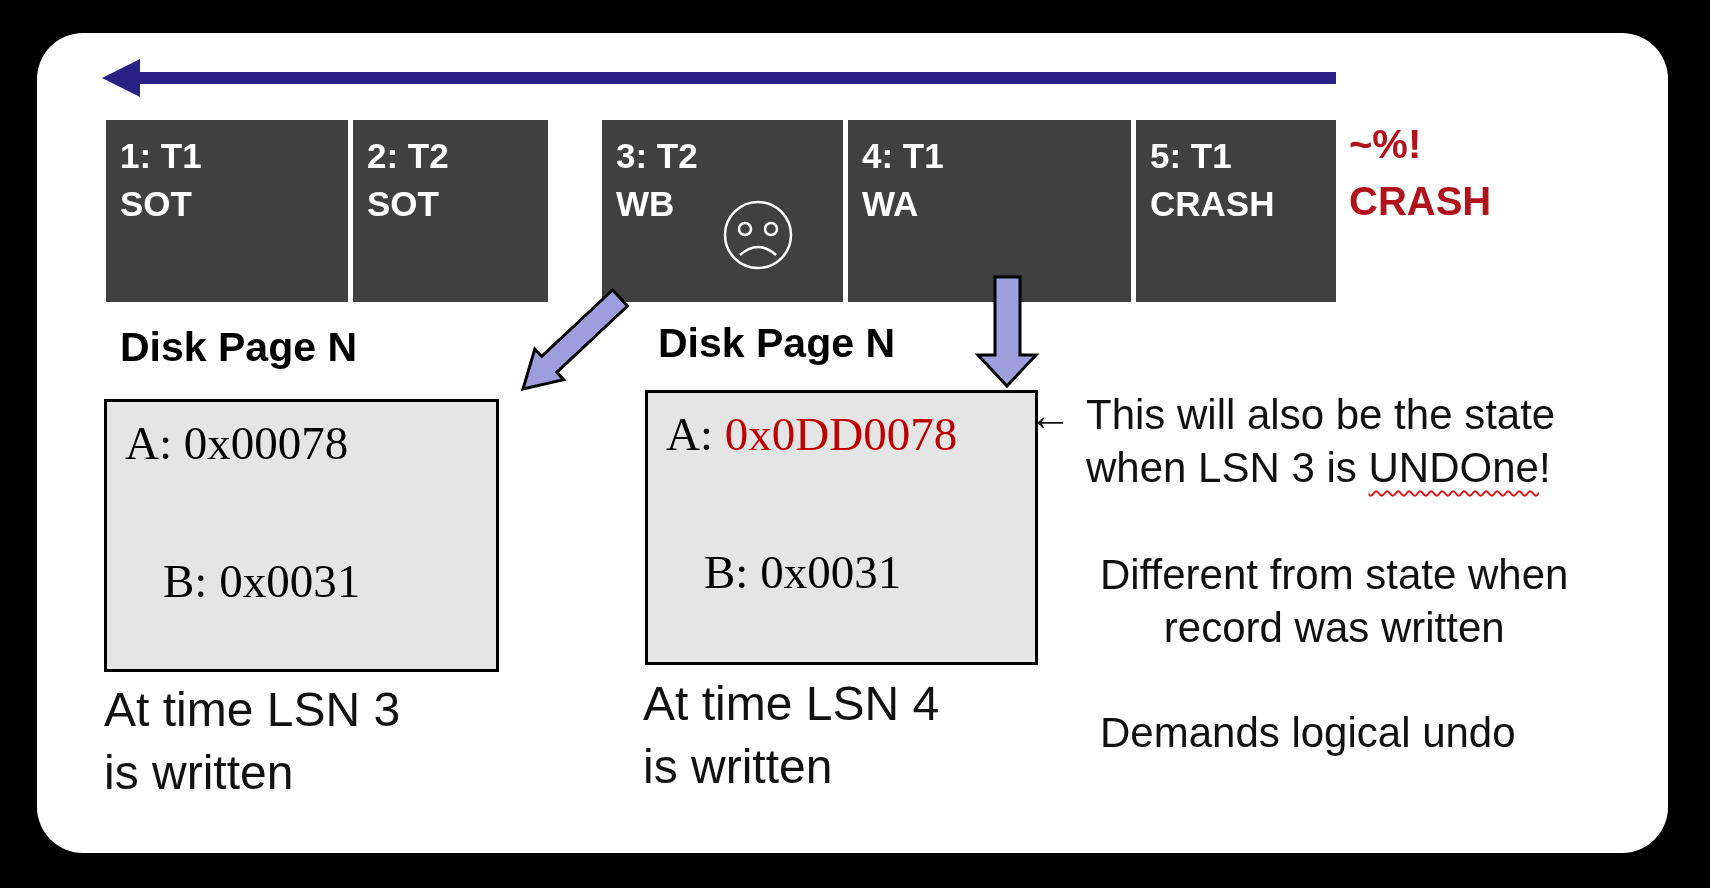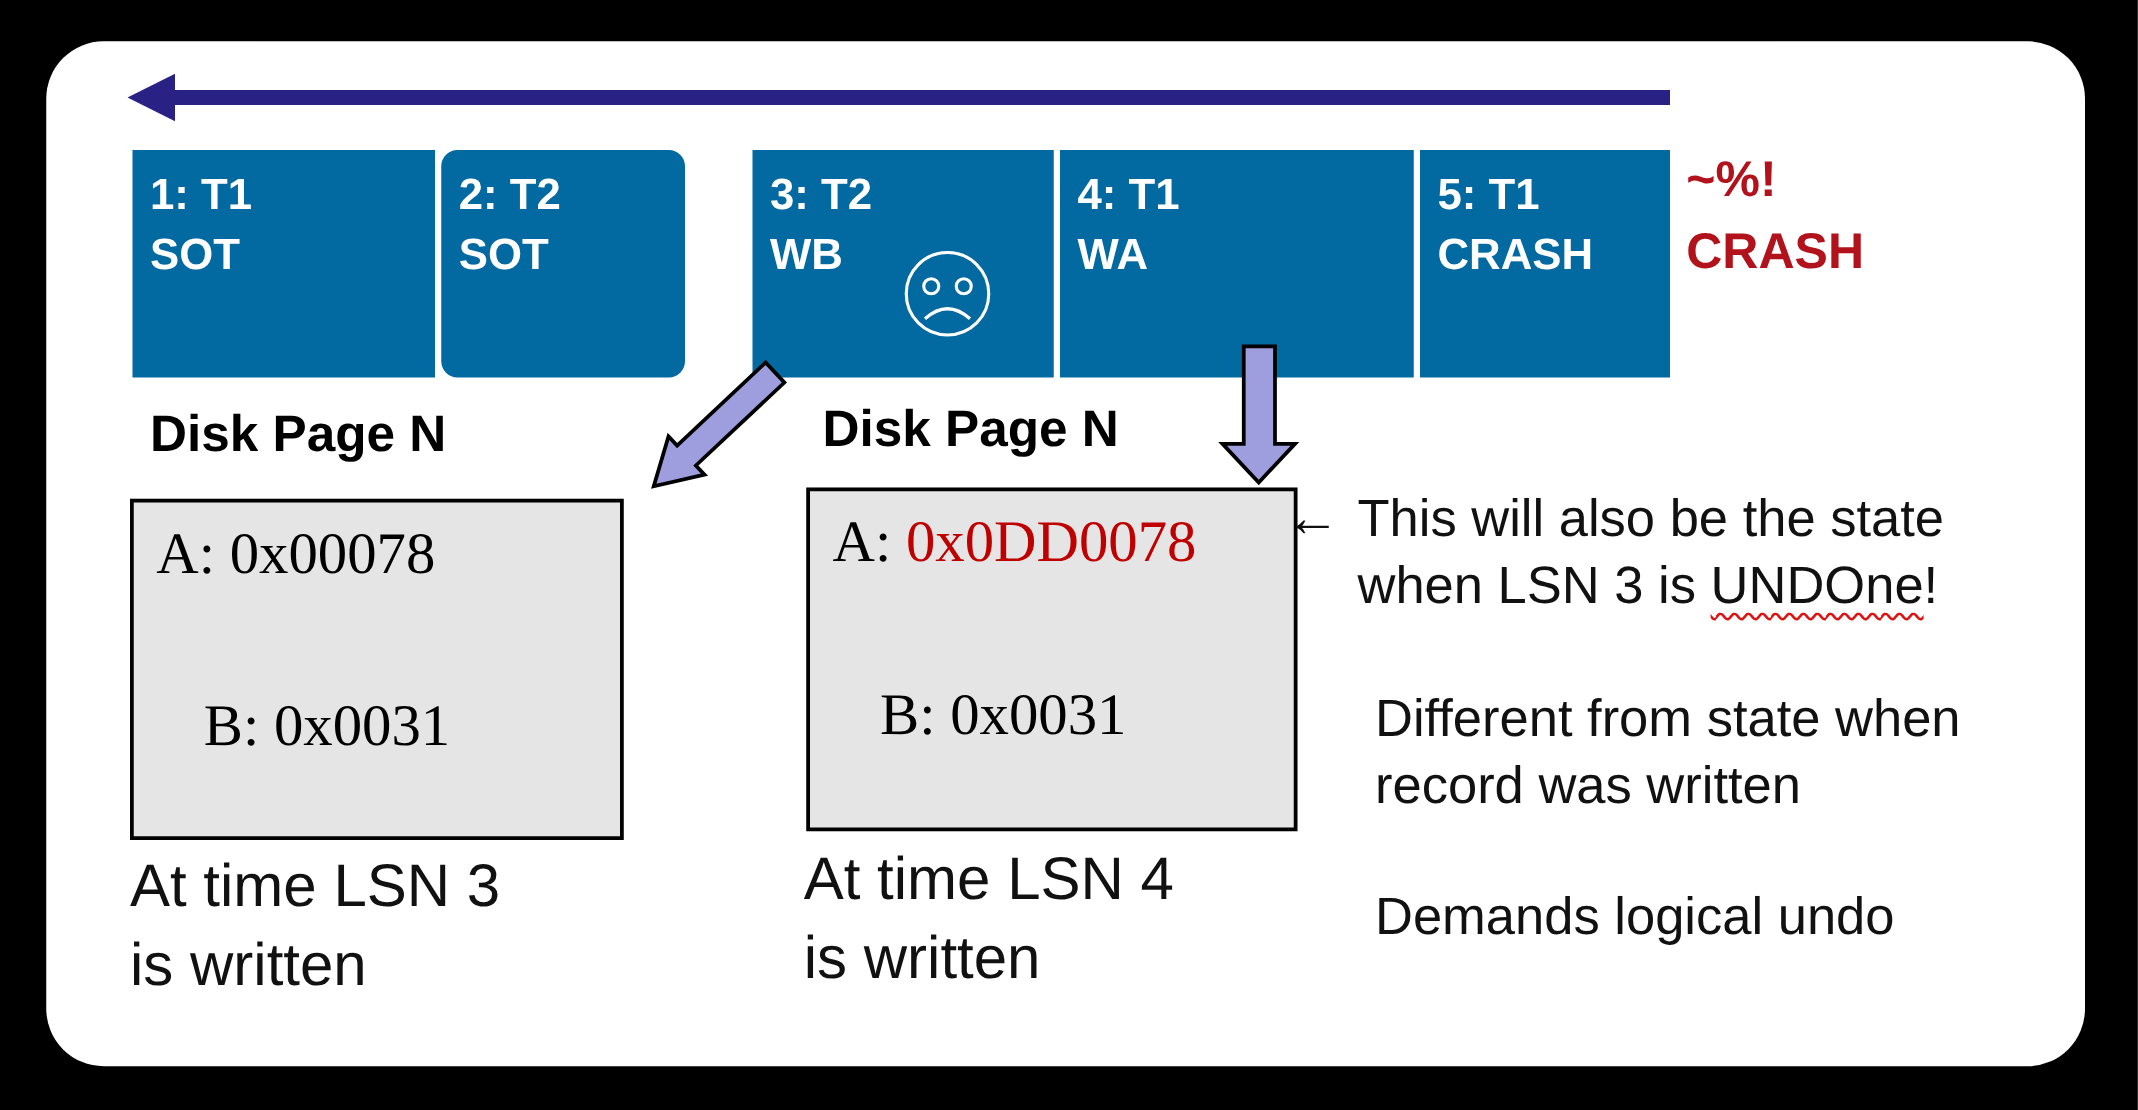--- a/index.html
+++ b/index.html
@@ -3,25 +3,25 @@
 <meta charset="utf-8">
 <style>
   html,body{margin:0;padding:0;background:#000;}
   .stage{position:relative;width:1710px;height:888px;background:#000;overflow:hidden;
          font-family:"Liberation Sans",sans-serif;}
   .card{position:absolute;left:37px;top:33px;width:1631px;height:820px;
         background:#ffffff;border-radius:46px;}
   .abs{position:absolute;}
 
   
-  .seg{position:absolute;top:120px;height:182px;background:#0369a1;
+  .seg{position:absolute;top:120px;height:182px;background:#404040;
        color:#fff;font-weight:bold;font-size:35px;line-height:48px;
        padding:12px 0 0 14px;box-sizing:border-box;}
   .seg1{left:106px;width:242px;}
-  .seg2{left:353px;width:195px;border-radius:13px;}
+  .seg2{left:353px;width:195px;}
   .seg3{left:602px;width:241px;}
   .seg4{left:848px;width:283px;}
   .seg5{left:1136px;width:200px;}
 
   .crash{position:absolute;left:1349px;top:116px;color:#b1121b;
          font-weight:bold;font-size:40px;line-height:57px;white-space:pre-line;}
 
   
   .page-title{position:absolute;color:#000;font-weight:bold;font-size:41px;white-space:nowrap;}
   .pt1{left:120px;top:324px;}
@@ -35,21 +35,21 @@
   .redval{color:#c00000;}
 
   .caption{position:absolute;color:#111;font-size:48px;line-height:63px;white-space:pre-line;}
   .cap1{left:104px;top:678px;}
   .cap2{left:643px;top:672px;}
 
   
   .note{position:absolute;color:#111;font-size:42px;line-height:53px;white-space:nowrap;}
   .note1{left:1028px;top:388px;display:flex;gap:14px;}
   .note1 .arrow-glyph{font-size:44px;line-height:53px;}
-  .note2{left:1100px;top:548px;white-space:pre-line;}
+  .note2{left:1100px;top:548px;white-space:pre-line;text-align:center;}
   .note3{left:1100px;top:706px;}
   .undone{text-decoration-line:underline;text-decoration-style:wavy;
           text-decoration-color:#e01010;text-decoration-thickness:2px;text-underline-offset:8px;margin-top:36px;}
 </style>
 </head>
 <body>
 
 <div class="stage">
   <div class="card"></div>
 

